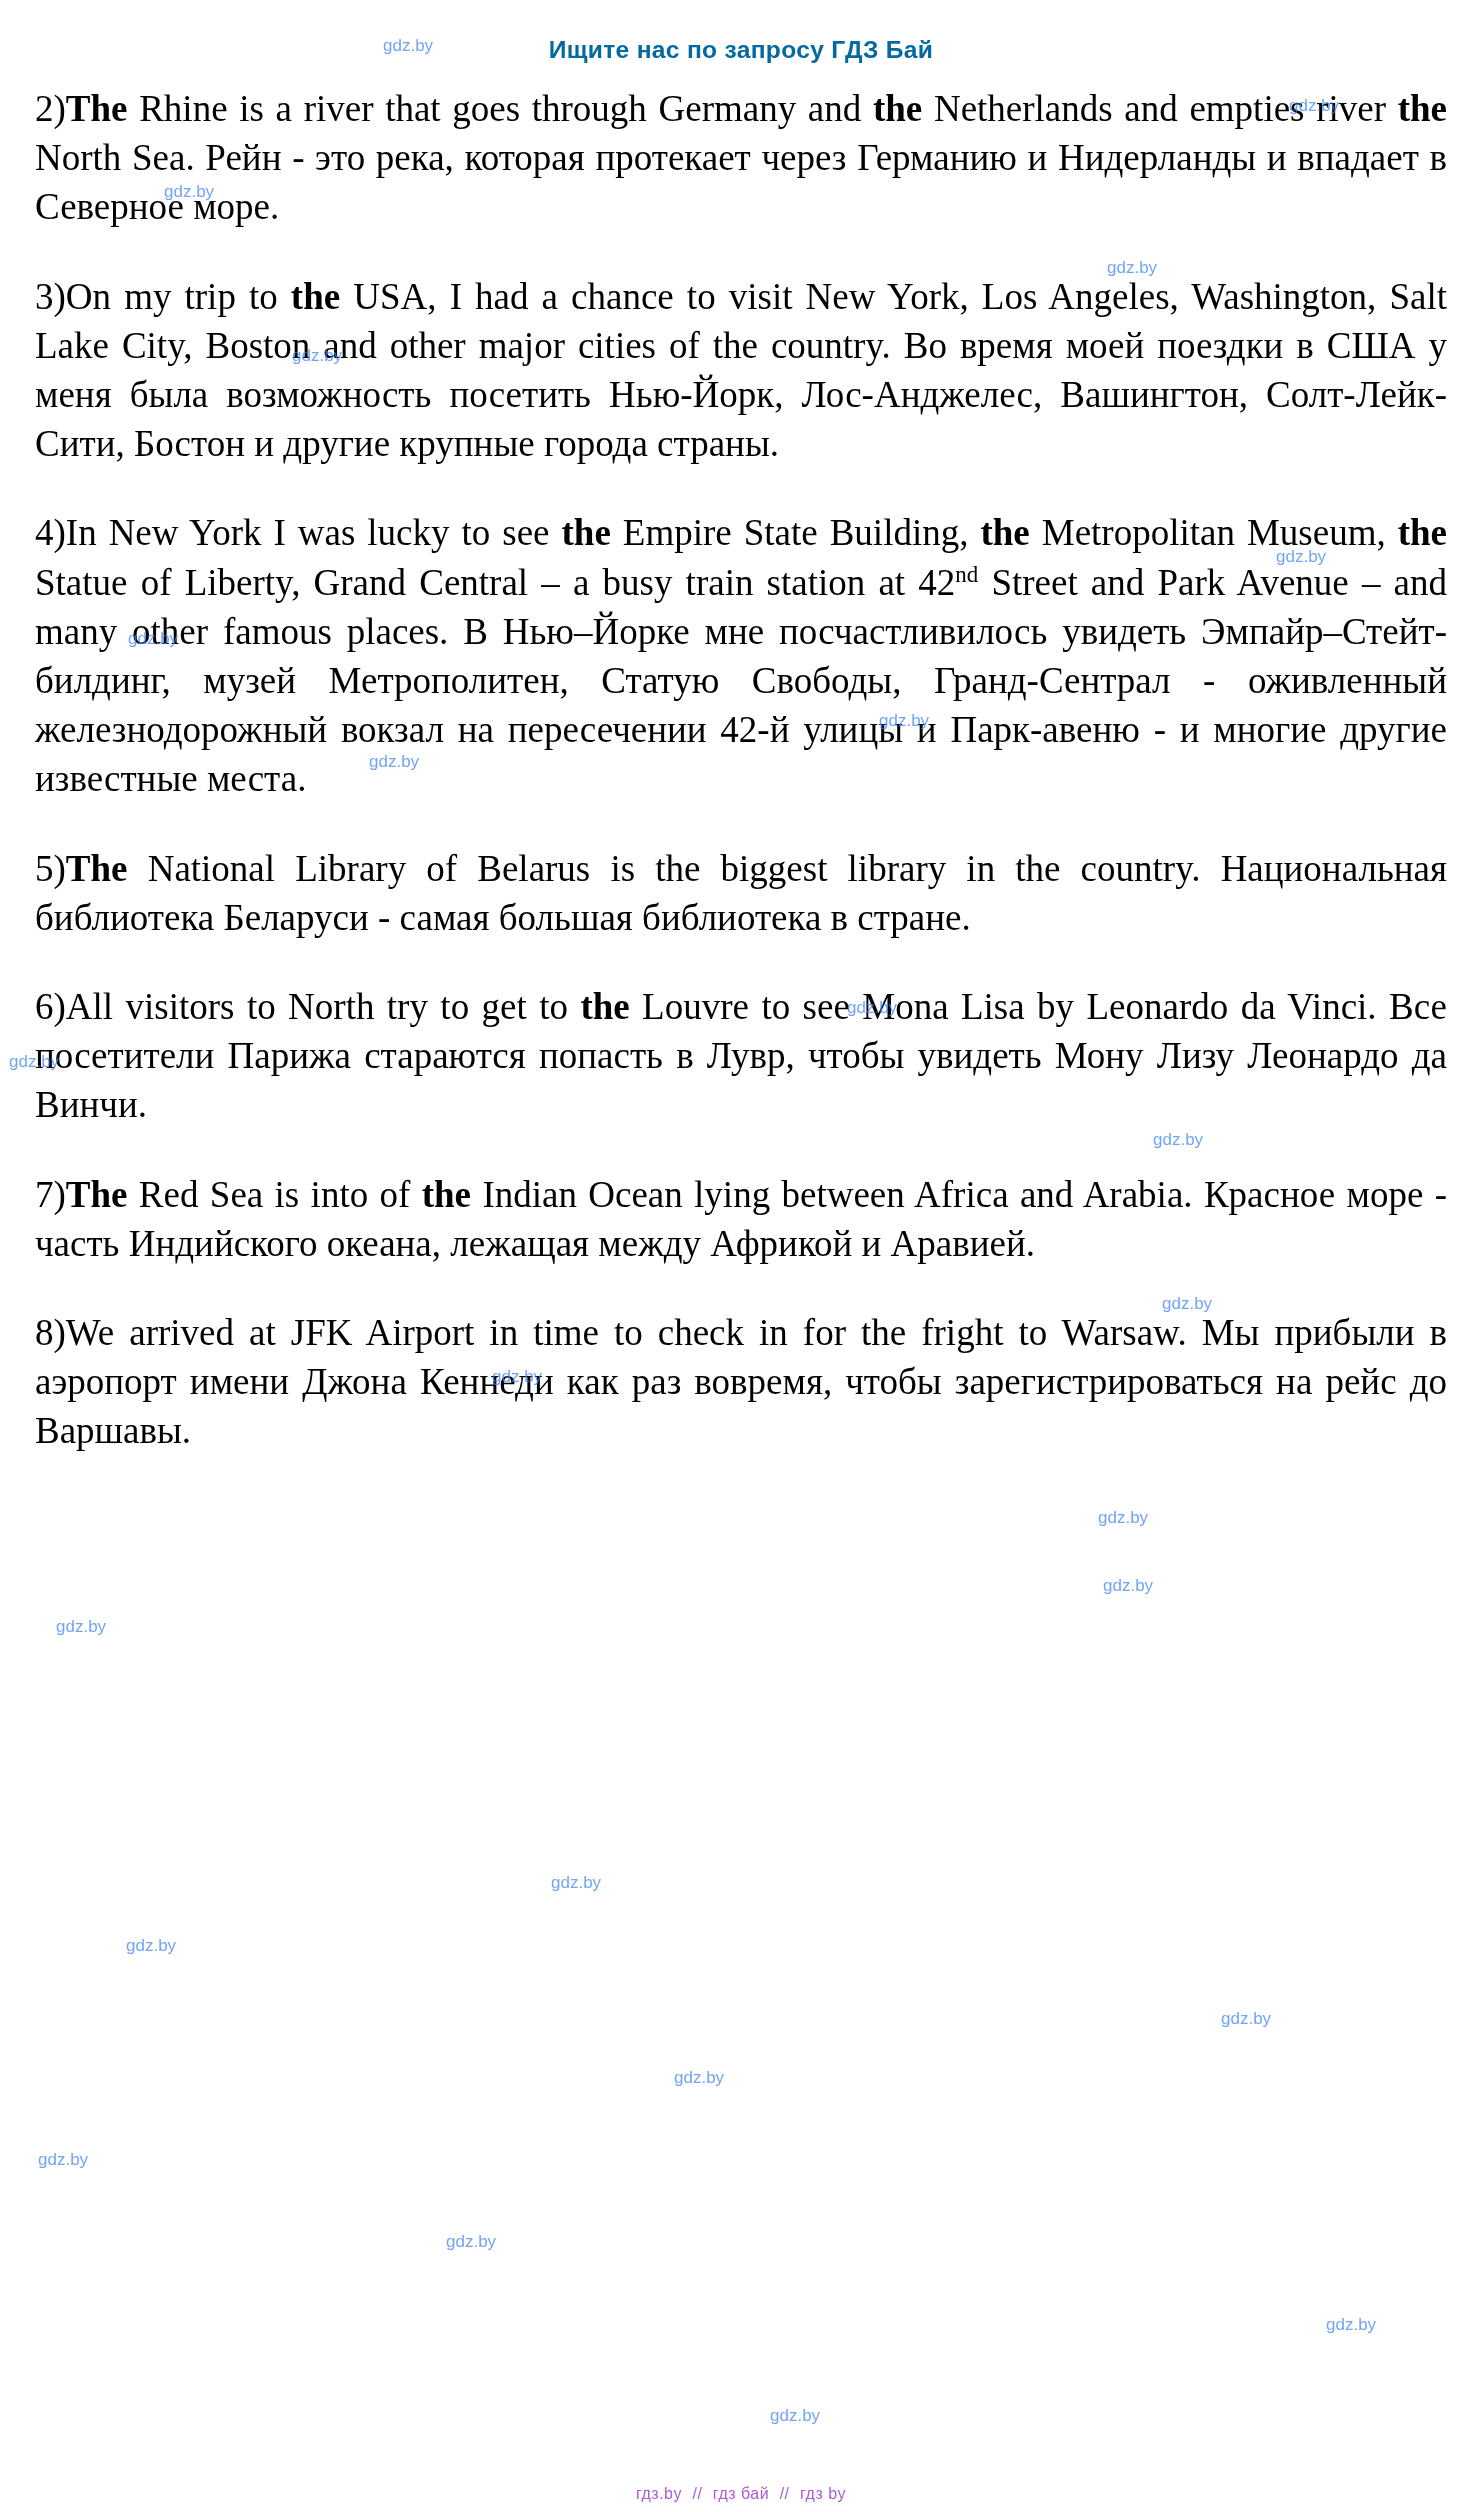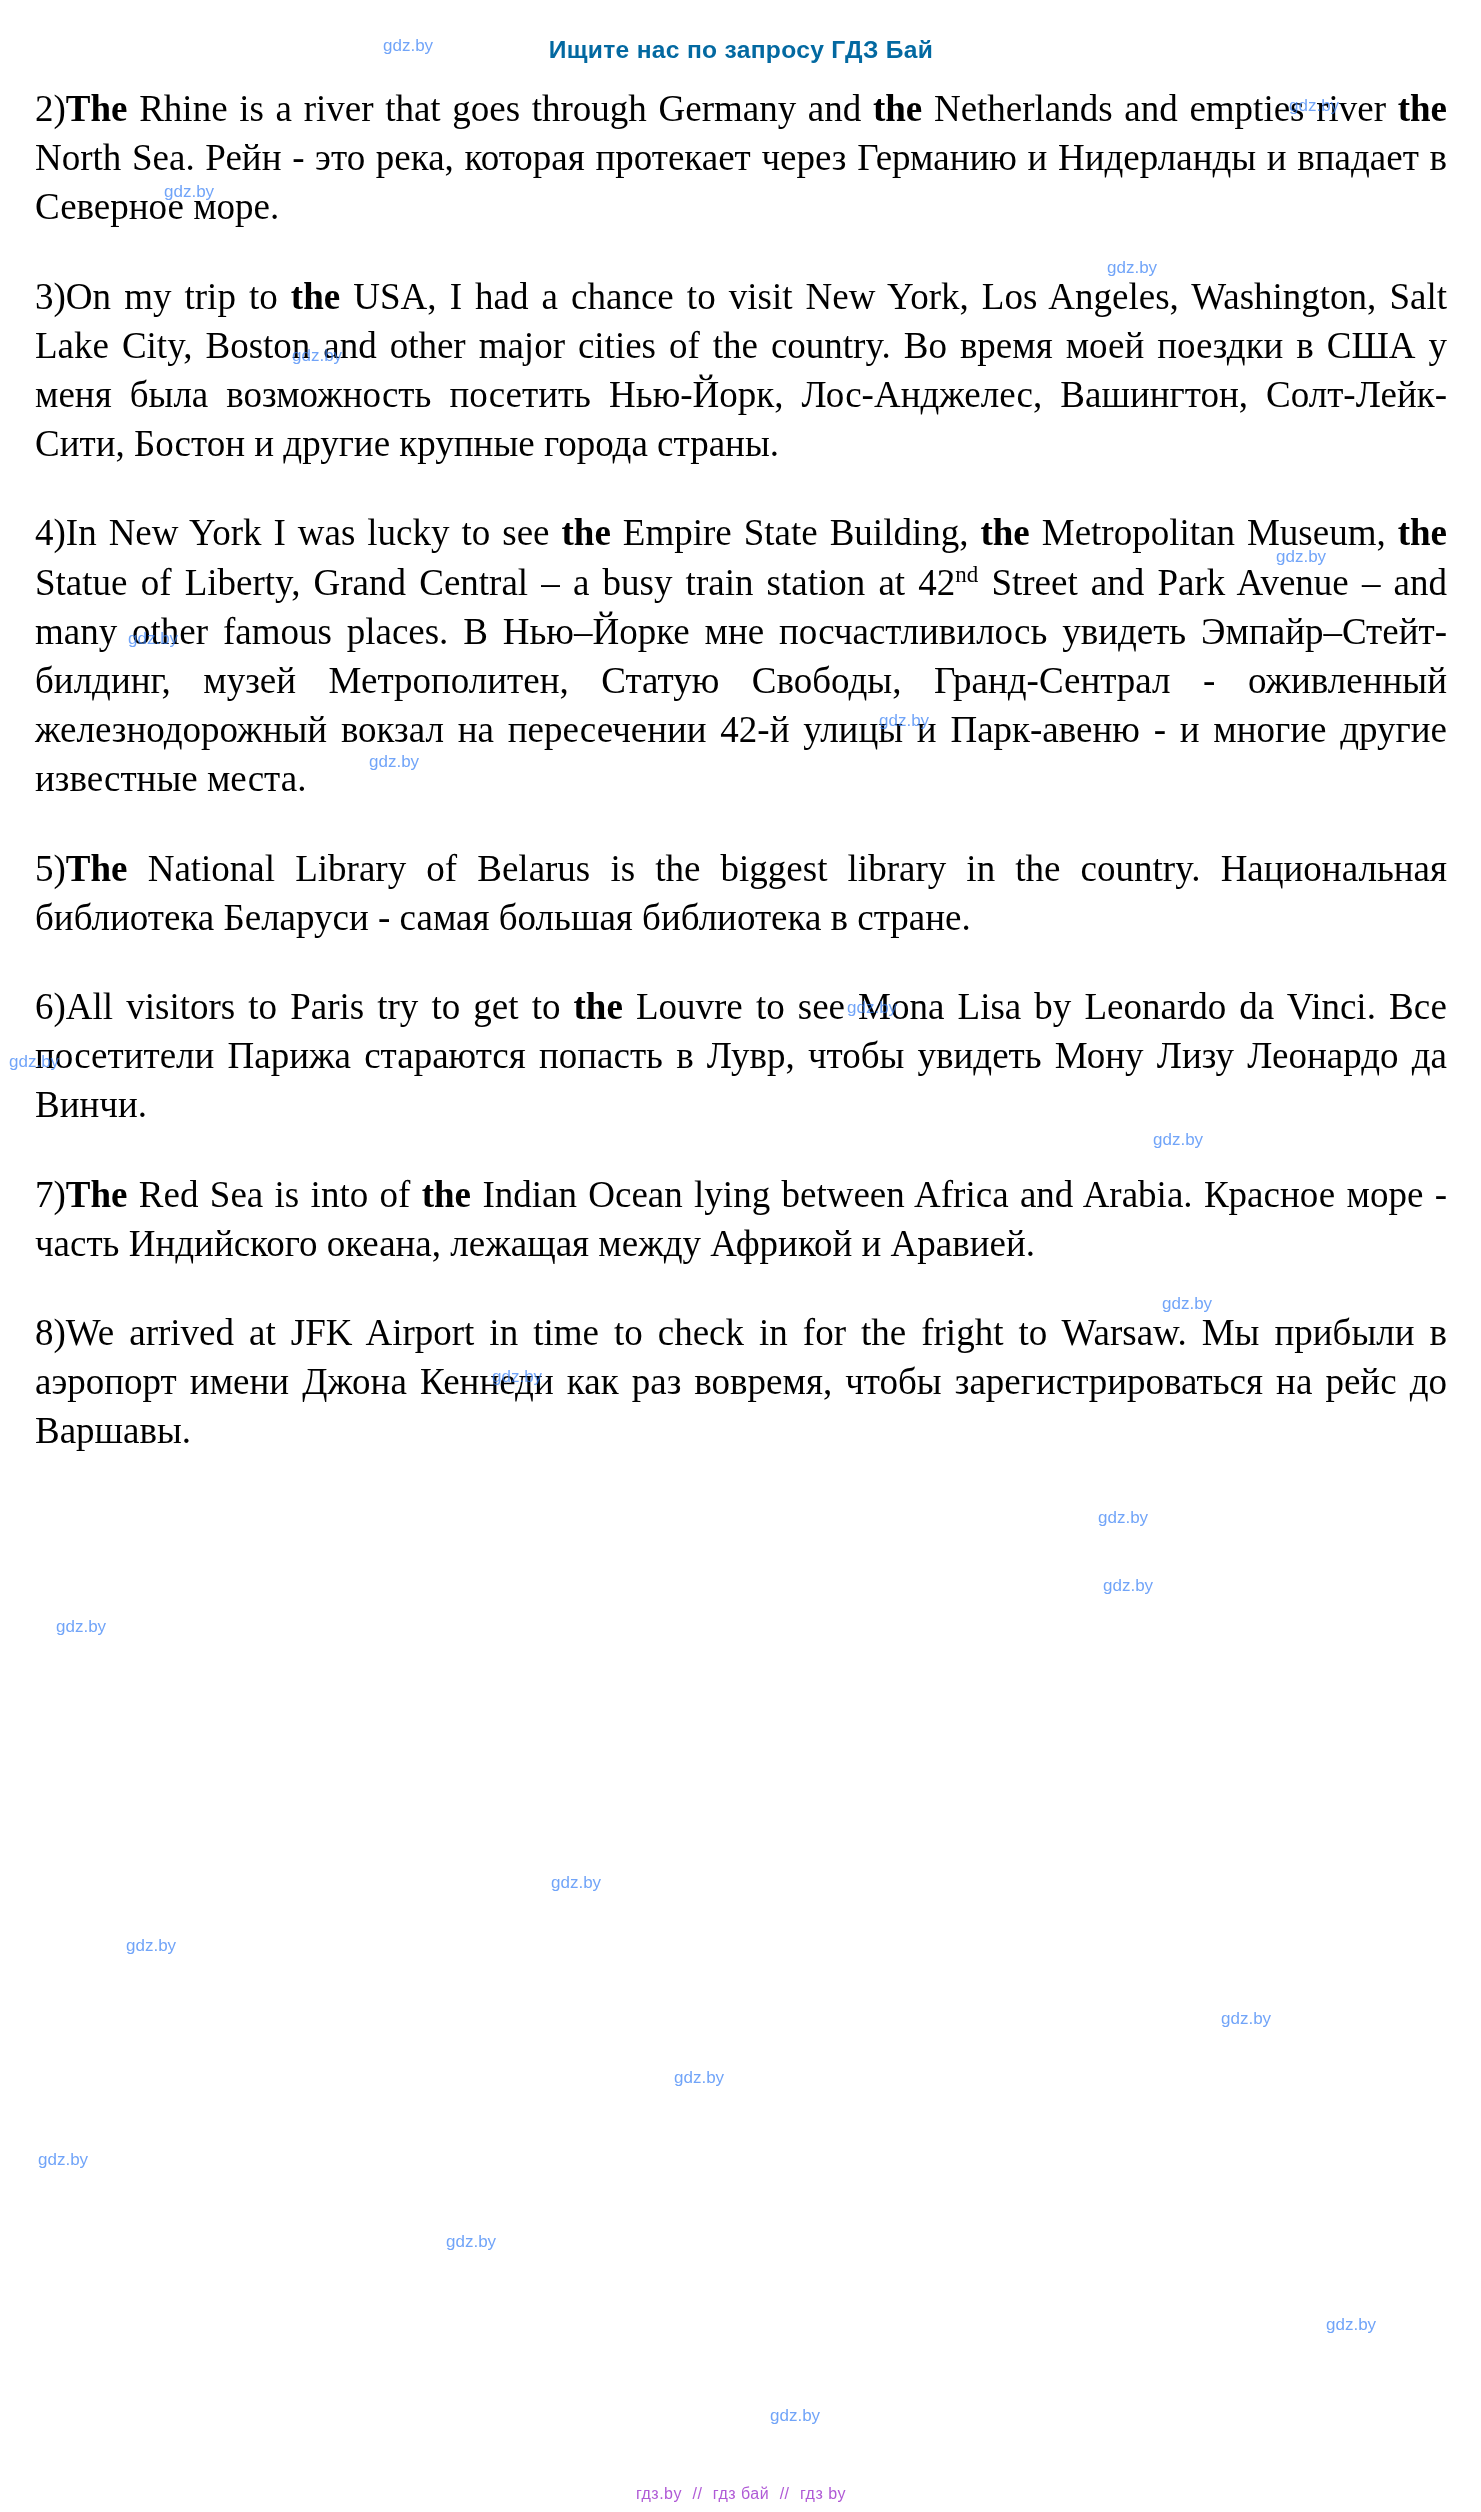--- a/index.html
+++ b/index.html
@@ -82,21 +82,21 @@
 
 <div class="page">
 
   <div class="top-banner">Ищите нас по запросу ГДЗ Бай</div>
 
   <div id="content-root">
       <p class="para"><span>2)</span><span class="b">The</span><span> Rhine is a river that goes through Germany and </span><span class="b">the</span><span> Netherlands and empties river </span><span class="b">the</span><span> North Sea. </span><span>Рейн - это река, которая протекает через Германию и Нидерланды и впадает в Северное море.</span></p>
       <p class="para gap-before"><span>3)</span><span>On my trip to </span><span class="b">the</span><span> USA, I had a chance to visit New York, Los Angeles, Washington, Salt Lake City, Boston and other major cities of the country. </span><span>Во время моей поездки в США у меня была возможность посетить Нью-Йорк, Лос-Анджелес, Вашингтон, Солт-Лейк-Сити, Бостон и другие крупные города страны.</span></p>
       <p class="para gap-before"><span>4)</span><span>In New York I was lucky to see </span><span class="b">the</span><span> Empire State Building, </span><span class="b">the</span><span> Metropolitan Museum, </span><span class="b">the</span><span> Statue of Liberty, Grand Central – a busy train station at 42</span><sup>nd</sup><span> Street and Park Avenue – and many other famous places. </span><span>В Нью–Йорке мне посчастливилось увидеть Эмпайр–Стейт-билдинг, музей Метрополитен, Статую Свободы, Гранд-Сентрал - оживленный железнодорожный вокзал на пересечении 42-й улицы и Парк-авеню - и многие другие известные места.</span></p>
       <p class="para gap-before"><span>5)</span><span class="b">The</span><span> National Library of Belarus is the biggest library in the country. </span><span>Национальная библиотека Беларуси - самая большая библиотека в стране.</span></p>
-      <p class="para gap-before"><span>6)</span><span>All visitors to Paris try to get to </span><span class="b">the</span><span> Louvre to see Mona Lisa by Leonardo da Vinci. </span><span>Все посетители Парижа стараются попасть в Лувр, чтобы увидеть Мону Лизу Леонардо да Винчи.</span></p>
+      <p class="para gap-before"><span>6)</span><span>All visitors to North try to get to </span><span class="b">the</span><span> Louvre to see Mona Lisa by Leonardo da Vinci. </span><span>Все посетители Парижа стараются попасть в Лувр, чтобы увидеть Мону Лизу Леонардо да Винчи.</span></p>
       <p class="para gap-before"><span>7)</span><span class="b">The</span><span> Red Sea is into of </span><span class="b">the</span><span> Indian Ocean lying between Africa and Arabia. </span><span>Красное море - часть Индийского океана, лежащая между Африкой и Аравией.</span></p>
       <p class="para gap-before"><span>8)</span><span>We arrived at JFK Airport in time to check in for the fright to Warsaw. </span><span>Мы прибыли в аэропорт имени Джона Кеннеди как раз вовремя, чтобы зарегистрироваться на рейс до Варшавы.</span></p>
     </div>
 
   <div class="footer">
     <span>гдз.by</span>
     <span class="sep">//</span>
     <span>гдз бай</span>
     <span class="sep">//</span>
     <span>гдз by</span>

